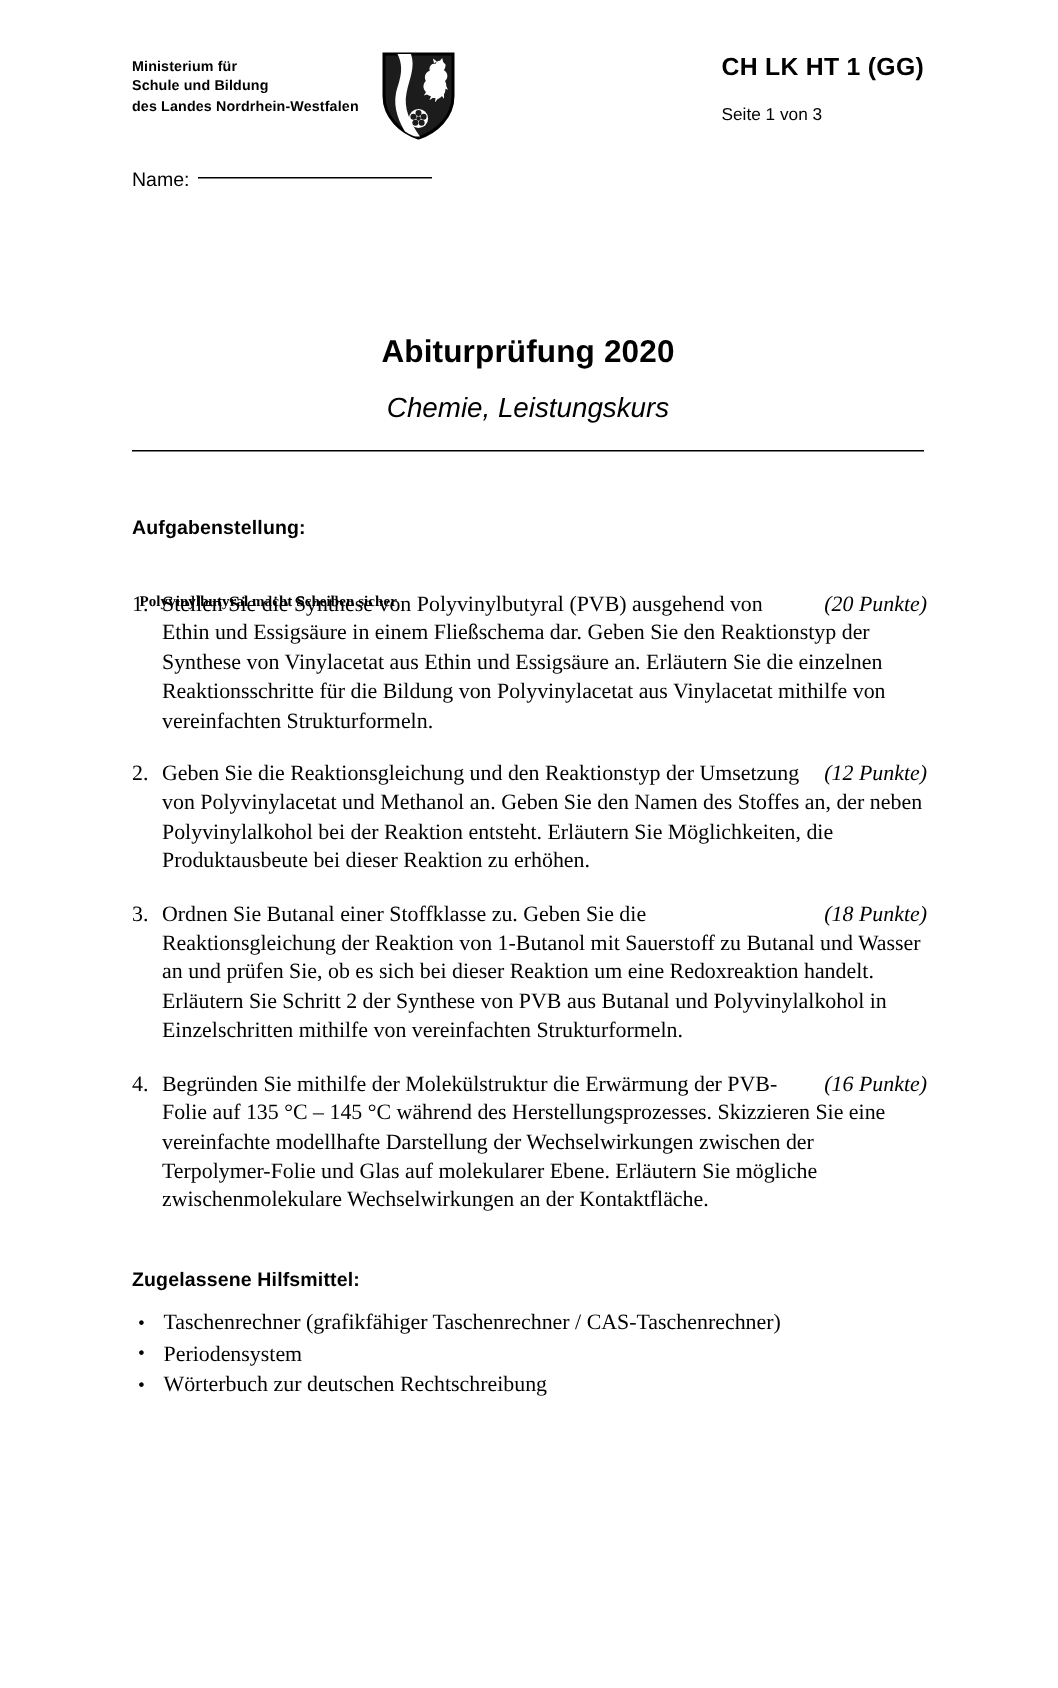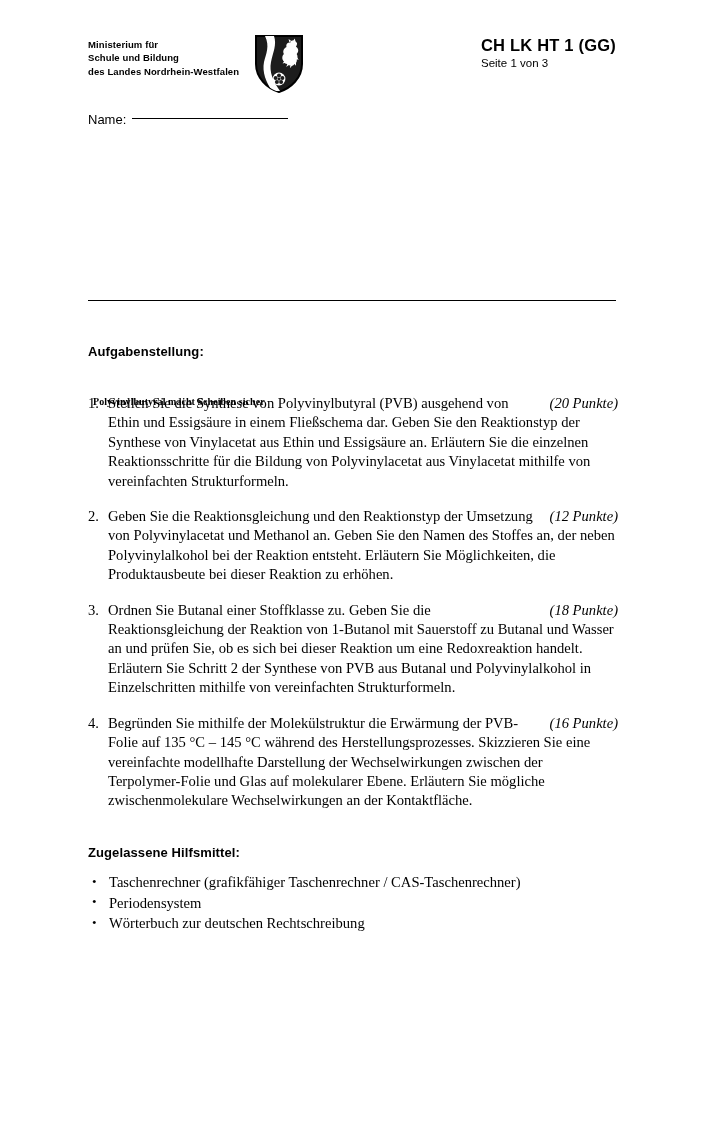--- a/index.html
+++ b/index.html
@@ -60,21 +60,21 @@
   .exam-code {
     font-size: 16.5px;
     font-weight: bold;
     letter-spacing: 0.2px;
     line-height: 19px;
   }
   .page-indicator {
     font-size: 11.5px;
     font-weight: normal;
     line-height: 15px;
-    margin-top: 1px;
+    margin-top: 15px;
   }
 
   
   .name-row {
     position: absolute;
     left: 88px;
     top: 112px;
     display: flex;
     align-items: center;
     font-family: "Liberation Sans", "DejaVu Sans", sans-serif;
@@ -285,20 +285,24 @@
       <div class="exam-code">CH LK HT 1 (GG)</div>
       <div class="page-indicator">Seite 1 von 3</div>
     </div>
   </div>
 
   <div class="name-row">
     <span class="name-label">Name:</span>
     <span class="name-rule"></span>
   </div>
 
+  <div class="title-block">
+    <div class="main-title">Abiturprüfung 2020</div>
+    <div class="sub-title">Chemie, Leistungskurs</div>
+  </div>
   <div class="title-rule"></div>
 
   <div class="section-heading assignment-heading">Aufgabenstellung:</div>
 
   <div class="topic-title">Polyvinylbutyral macht Scheiben sicher</div>
 
   <div class="tasks">
 
     <div class="task">
       <div class="task-num">1.</div>

